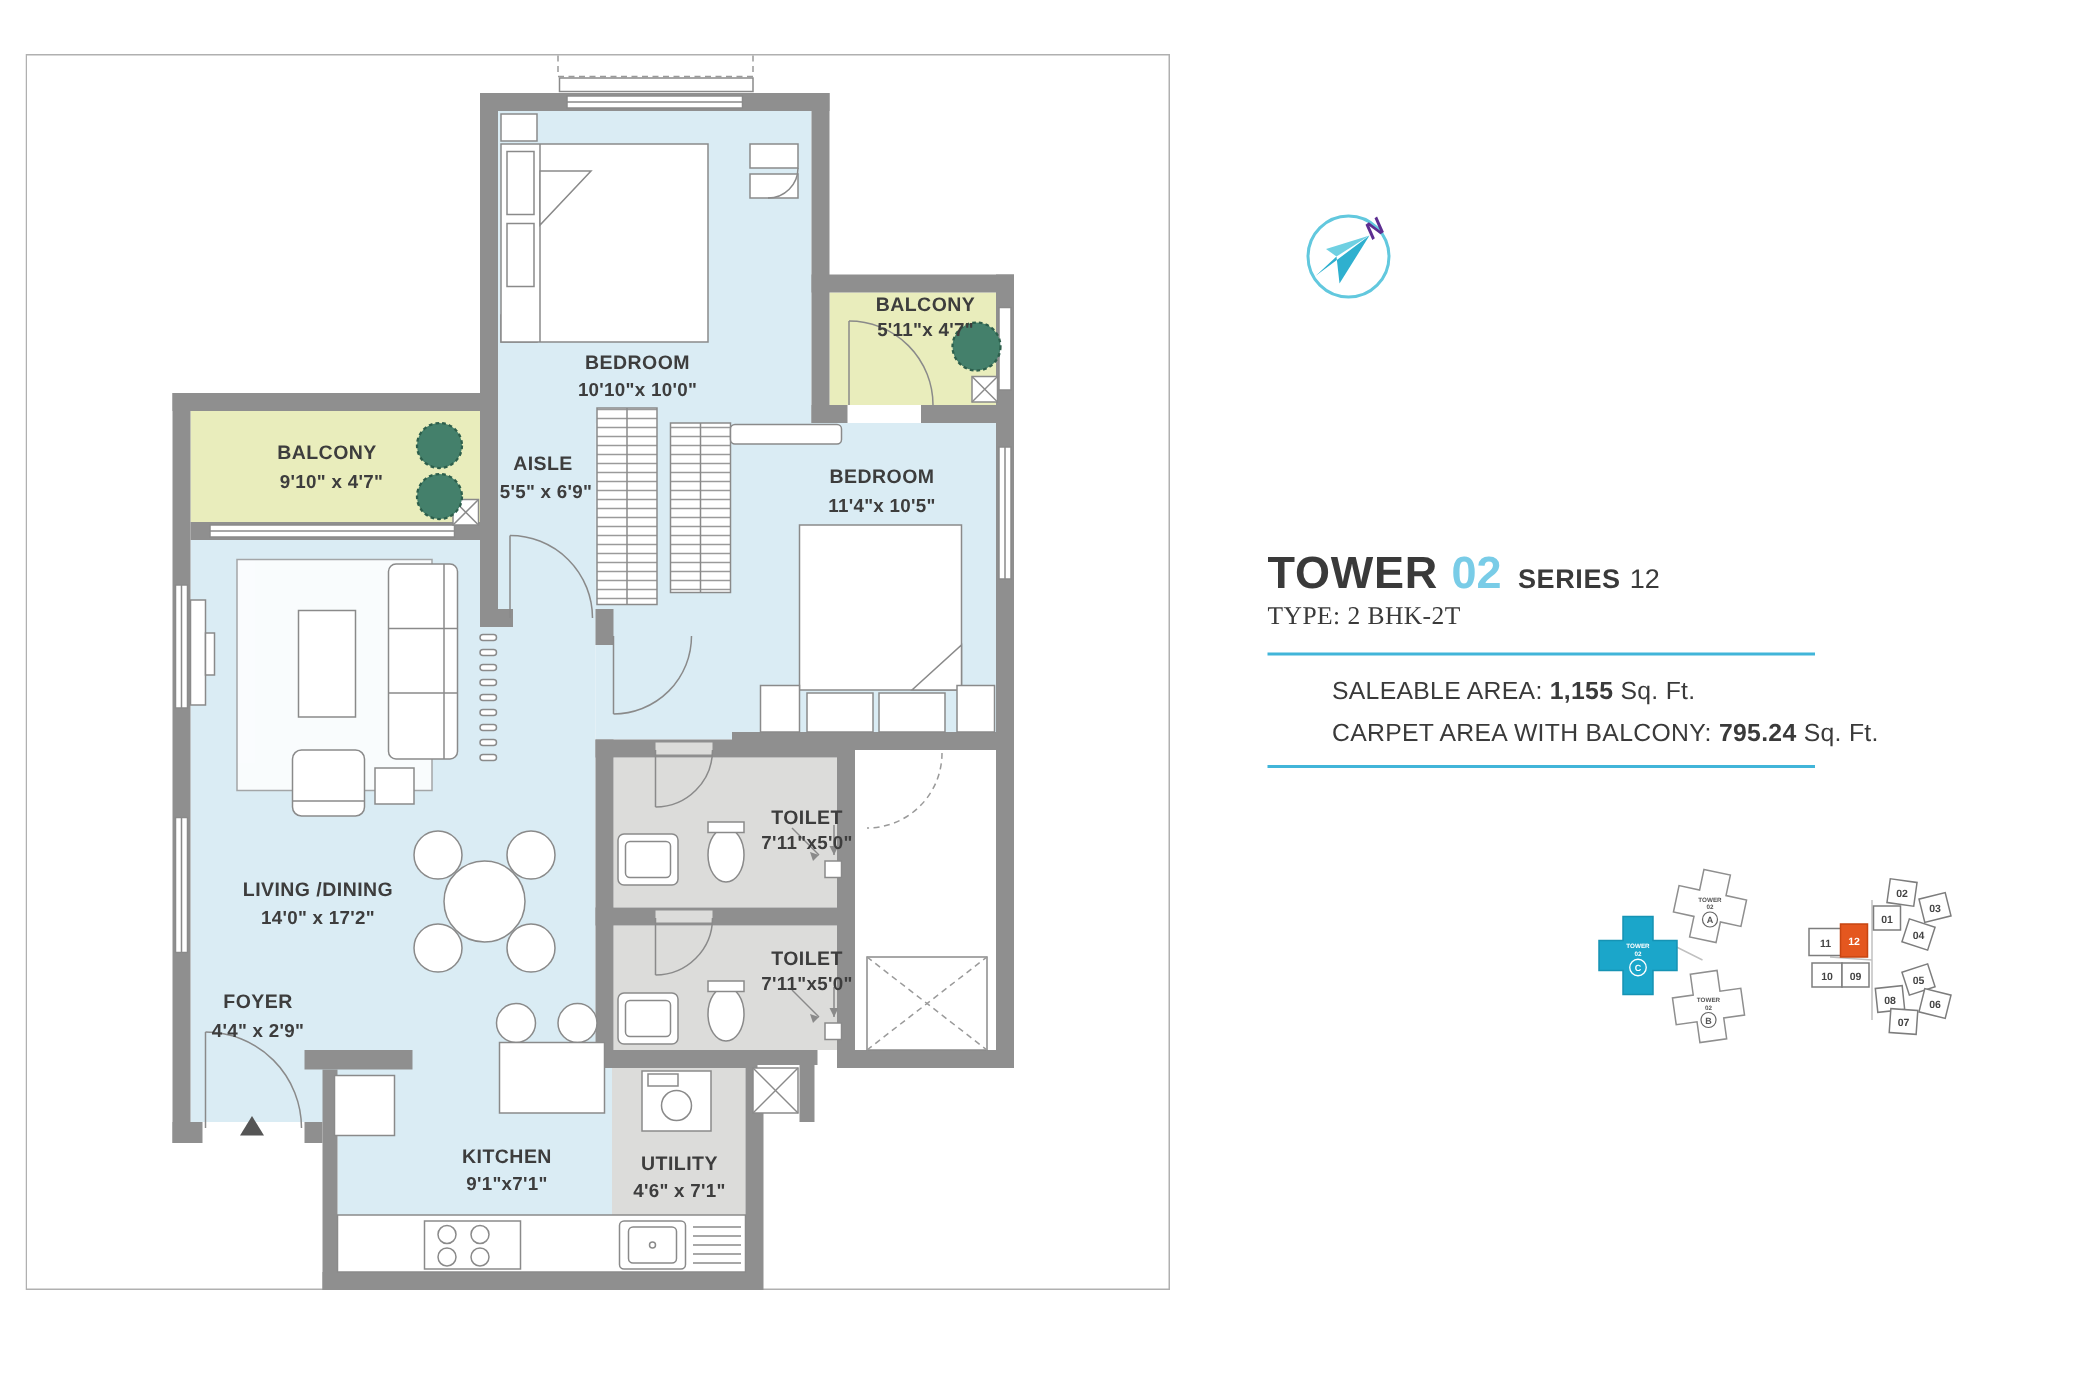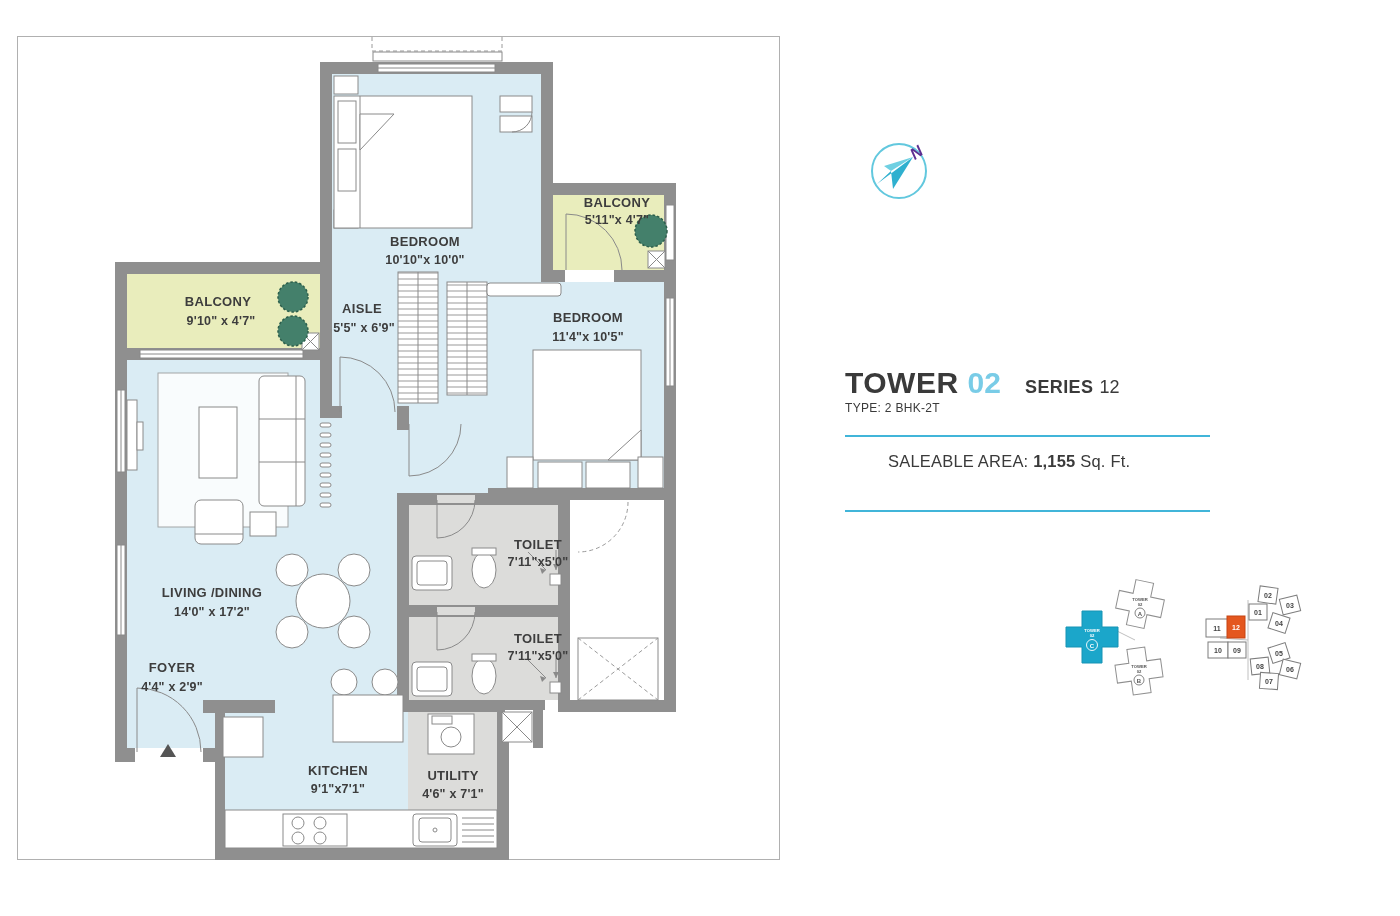--- a/index.html
+++ b/index.html
@@ -16,23 +16,23 @@
   .ln{stroke:#8a8a8a;stroke-width:1;fill:none;}
   .lnd{stroke:#9a9a9a;stroke-width:1;fill:none;stroke-dasharray:4,3;}
   .rn{font:700 13px "Liberation Sans",sans-serif;fill:#3d3d3d;text-anchor:middle;letter-spacing:.3px;}
   .rd{font:700 12.5px "Liberation Sans",sans-serif;fill:#3d3d3d;text-anchor:middle;letter-spacing:.2px;}
   .plant{fill:#44806b;stroke:#2d5f4c;stroke-width:1.5;stroke-dasharray:2.5,2;}
 
   
   .title-row{display:flex;align-items:baseline;white-space:nowrap;}
   .t-main{font-size:30px;font-weight:800;letter-spacing:.5px;color:#3a3a3a;}
   .t-num{font-size:30px;font-weight:600;color:#79cce7;margin-left:9px;}
-  .t-series{font-size:18px;font-weight:800;margin-left:24px;letter-spacing:.4px;}
+  .t-series{font-size:18px;font-weight:800;margin-left:11px;letter-spacing:.4px;}
   .t-series-num{font-size:18px;font-weight:400;margin-left:6px;}
-  .type-line{font-size:12px;font-weight:500;letter-spacing:.3px;}
+  .type-line{font-size:17px;font-weight:500;letter-spacing:.3px;font-family:Liberation Serif, serif;}
   .area-line{font-size:16.5px;font-weight:500;letter-spacing:.2px;white-space:nowrap;margin-left:43px;}
   .area-line b{font-weight:800;}
   .divider{height:2px;background:#41b5d9;}
 
   
   .kp-outline{fill:#ffffff;stroke:#8f8f8f;stroke-width:1;}
   .kp-hl{fill:#1ba6ca;stroke:#1693b4;stroke-width:1;}
   .kp-txt{font:700 4.2px "Liberation Sans",sans-serif;fill:#555;text-anchor:middle;}
   .kp-txt-w{font:700 4.2px "Liberation Sans",sans-serif;fill:#fff;text-anchor:middle;}
   .kp-letter{font:700 6px "Liberation Sans",sans-serif;text-anchor:middle;}
@@ -307,20 +307,25 @@
     <span class="t-series">SERIES</span>
     <span class="t-series-num">12</span>
   </div>
   <div class="abs type-line" style="left:845px;top:401px;">TYPE: 2 BHK-2T</div>
   <div class="abs divider" style="left:845px;top:435px;width:365px;"></div>
   <div class="abs area-line" style="left:845px;top:452px;">
     <span>SALEABLE AREA:</span>
     <b>1,155</b>
     <span>Sq. Ft.</span>
   </div>
+  <div class="abs area-line" style="left:845px;top:480px;">
+    <span>CARPET AREA WITH BALCONY:</span>
+    <b>795.24</b>
+    <span>Sq. Ft.</span>
+  </div>
   <div class="abs divider" style="left:845px;top:510px;width:365px;"></div>
 
   <svg class="abs" style="left:1050px;top:572px;" width="280" height="140" viewBox="1050 572 280 140">
 
     <g>
       <line x1="1115" y1="630" x2="1135" y2="640" stroke="#c0c0c0" stroke-width="1"></line>
       <g transform="translate(1140,604) rotate(12)">
         <path class="kp-outline" d="M -9,-23 L 9,-23 L 9,-9 L 23,-9 L 23,9 L 9,9 L 9,23 L -9,23 L -9,9 L -23,9 L -23,-9 L -9,-9 Z"></path>
       </g>
       <text class="kp-txt" x="1140" y="601">TOWER</text>

